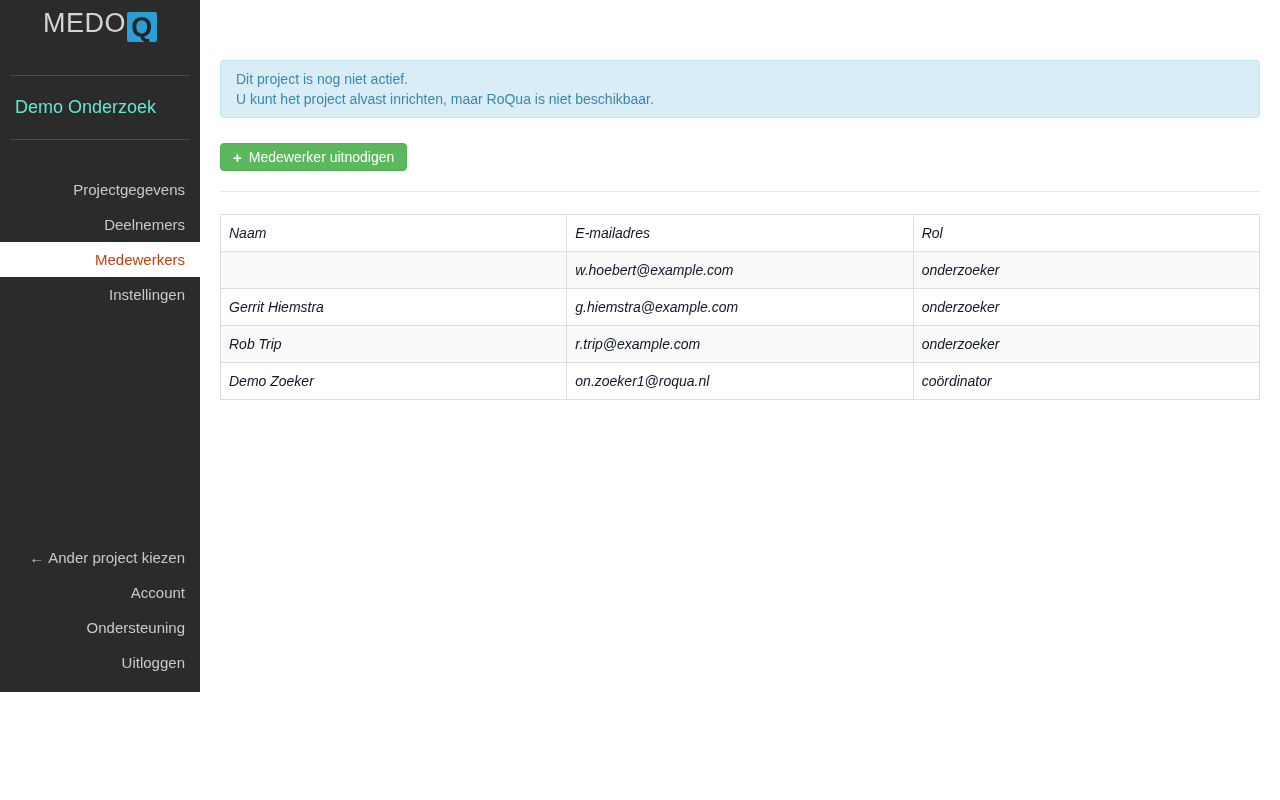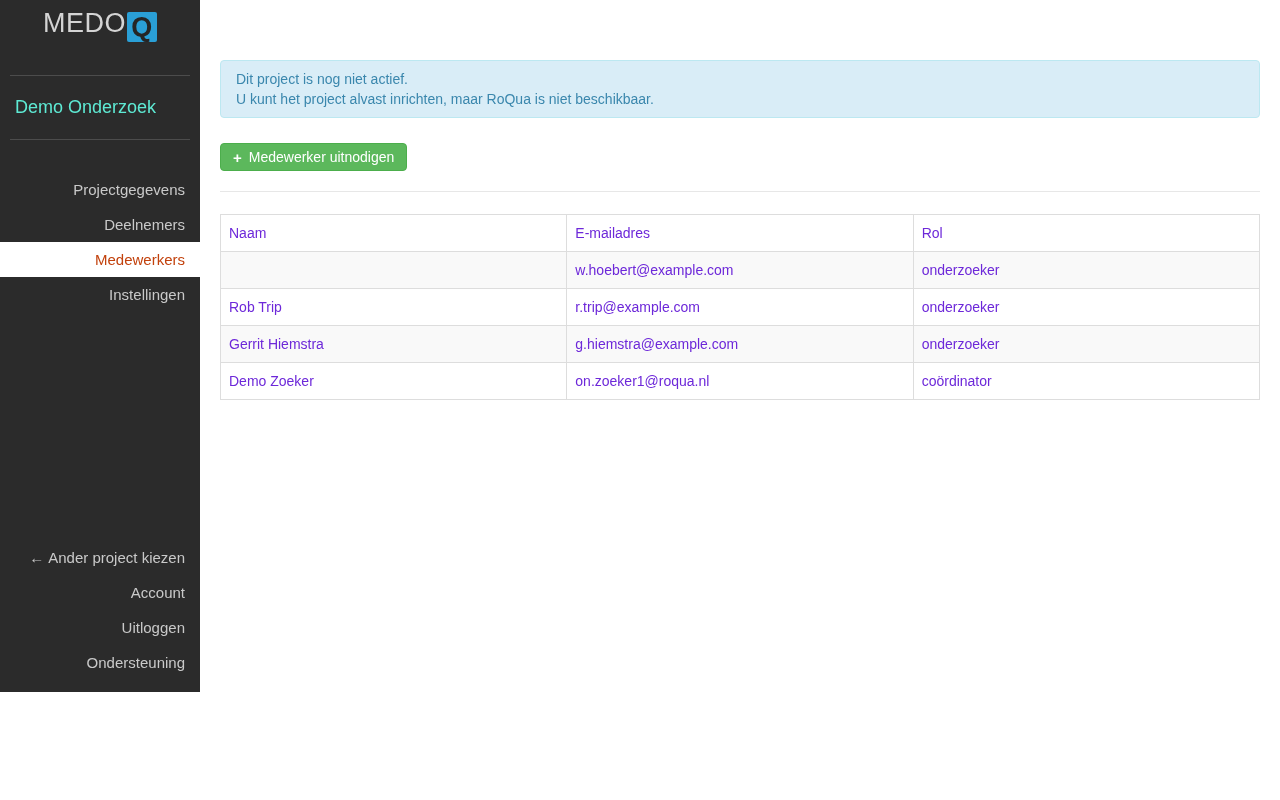--- a/index.html
+++ b/index.html
@@ -100,23 +100,24 @@
     width: 100%;
     border-collapse: collapse;
   }
   table.medewerkers th, table.medewerkers td {
     border: 1px solid #ddd;
     padding: 8px;
     line-height: 20px;
     text-align: left;
     font-weight: normal;
     font-size: 14px;
-    color: #6d28d9;
+    color: #0f172a;
     width: 33.33%;
     height: 37px;
+    font-style: italic;
   }
   table.medewerkers tbody tr:nth-child(odd) { background: #f9f9f9; }
 </style>
 </head>
 <body>
 
 <div class="sidebar">
   <div class="logo">
     <span>MEDO</span><span class="logo-q">Q</span>
   </div>
@@ -130,22 +131,22 @@
   <div class="nav">
     <a class="nav-item">Projectgegevens</a>
     <a class="nav-item">Deelnemers</a>
     <a class="nav-item active">Medewerkers</a>
     <a class="nav-item">Instellingen</a>
   </div>
 
   <div class="sidebar-footer">
     <a class="nav-item"><span class="arrow-icon">←</span><span>Ander project kiezen</span></a>
     <a class="nav-item">Account</a>
+    <a class="nav-item">Ondersteuning</a>
     <a class="nav-item">Uitloggen</a>
-    <a class="nav-item">Ondersteuning</a>
   </div>
 </div>
 
 <div class="main">
   <div class="alert">
     <div>Dit project is nog niet actief.</div>
     <div>U kunt het project alvast inrichten, maar RoQua is niet beschikbaar.</div>
   </div>
 
   <button class="btn-invite">
@@ -163,27 +164,27 @@
         <th>Rol</th>
       </tr>
     </thead>
     <tbody>
       <tr>
         <td></td>
         <td>w.hoebert@example.com</td>
         <td>onderzoeker</td>
       </tr>
       <tr>
-        <td>Rob Trip</td>
-        <td>r.trip@example.com</td>
+        <td>Gerrit Hiemstra</td>
+        <td>g.hiemstra@example.com</td>
         <td>onderzoeker</td>
       </tr>
       <tr>
-        <td>Gerrit Hiemstra</td>
-        <td>g.hiemstra@example.com</td>
+        <td>Rob Trip</td>
+        <td>r.trip@example.com</td>
         <td>onderzoeker</td>
       </tr>
       <tr>
         <td>Demo Zoeker</td>
         <td>on.zoeker1@roqua.nl</td>
         <td>coördinator</td>
       </tr>
     </tbody>
   </table>
 </div>

